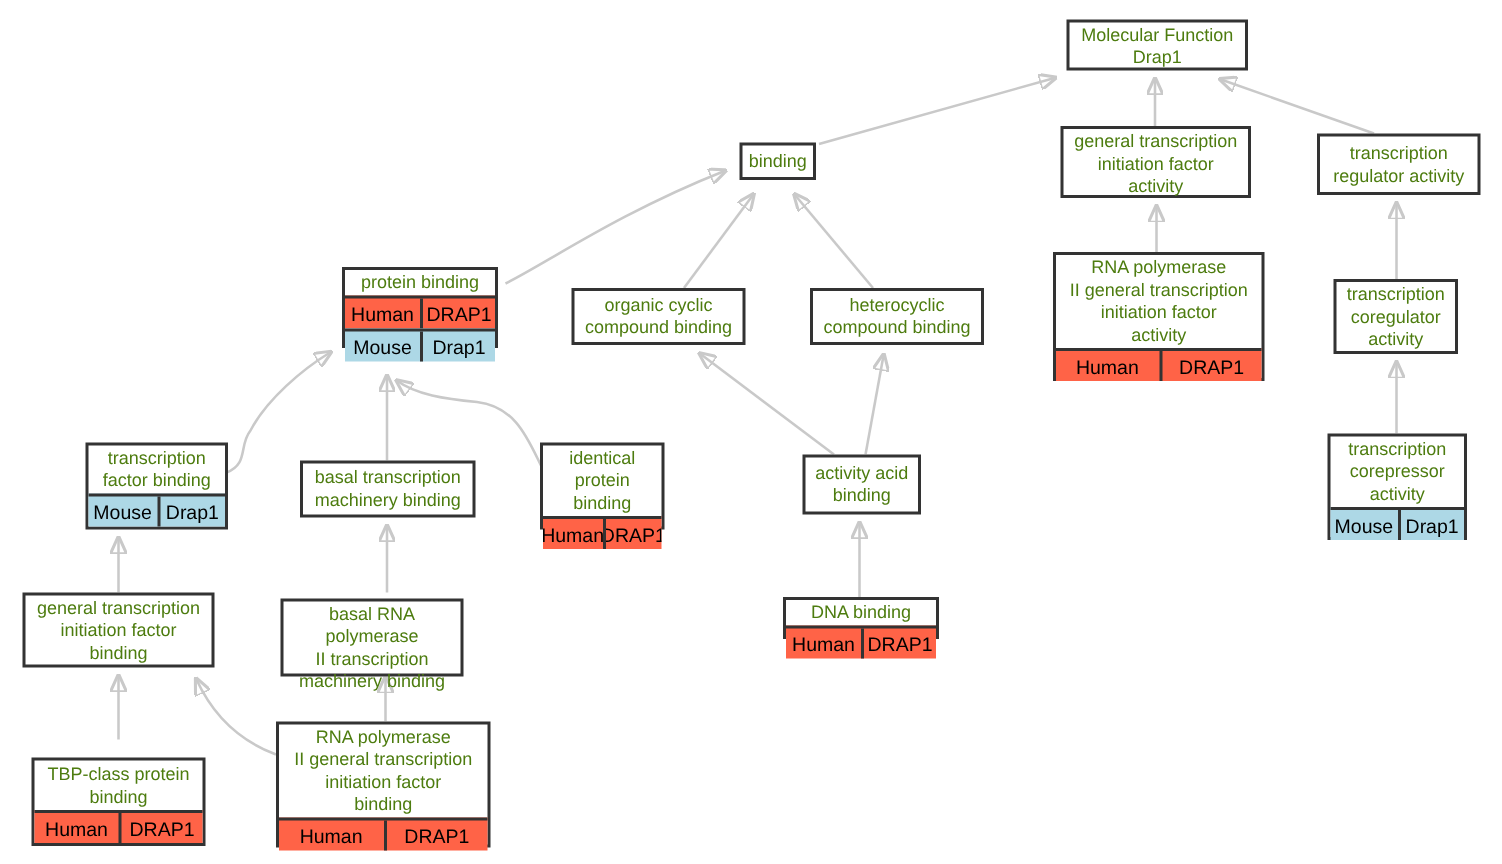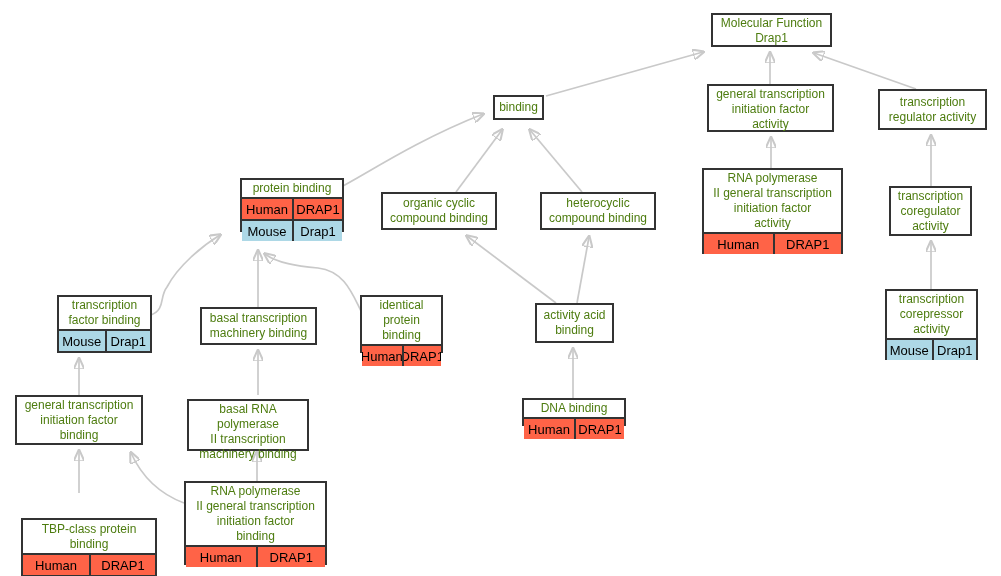--- a/index.html
+++ b/index.html
@@ -72,21 +72,21 @@
 
 <div class="node" style="left:878px;top:89px;width:109px;height:41px">
   <div class="nlabel">transcription
 regulator activity</div>
 </div>
 
 <div class="node" style="left:493px;top:95px;width:51px;height:25px">
   <div class="nlabel">binding</div>
 </div>
 
-<div class="node" style="left:240px;top:178px;width:104px;height:54px">
+<div class="node" style="left:228px;top:178px;width:104px;height:54px">
   <div class="nlabel">protein binding</div>
   <div class="nrow" style="background-color: rgb(255, 99, 71);">
     <span class="cell org">Human</span>
     <span class="cell gene">DRAP1</span>
   </div>
   <div class="nrow" style="background-color: rgb(173, 216, 230);">
     <span class="cell org">Mouse</span>
     <span class="cell gene">Drap1</span>
   </div>
 </div>
@@ -169,21 +169,21 @@
 </div>
 
 <div class="node" style="left:522px;top:398px;width:104px;height:28px">
   <div class="nlabel">DNA binding</div>
   <div class="nrow" style="background-color: rgb(255, 99, 71);">
     <span class="cell org">Human</span>
     <span class="cell gene">DRAP1</span>
   </div>
 </div>
 
-<div class="node" style="left:21px;top:518px;width:136px;height:59px">
+<div class="node" style="left:21px;top:505px;width:116px;height:59px">
   <div class="nlabel">TBP-class protein
 binding</div>
   <div class="nrow" style="background-color: rgb(255, 99, 71);">
     <span class="cell org">Human</span>
     <span class="cell gene">DRAP1</span>
   </div>
 </div>
 
 <div class="node" style="left:184px;top:481px;width:143px;height:84px">
   <div class="nlabel">RNA polymerase

